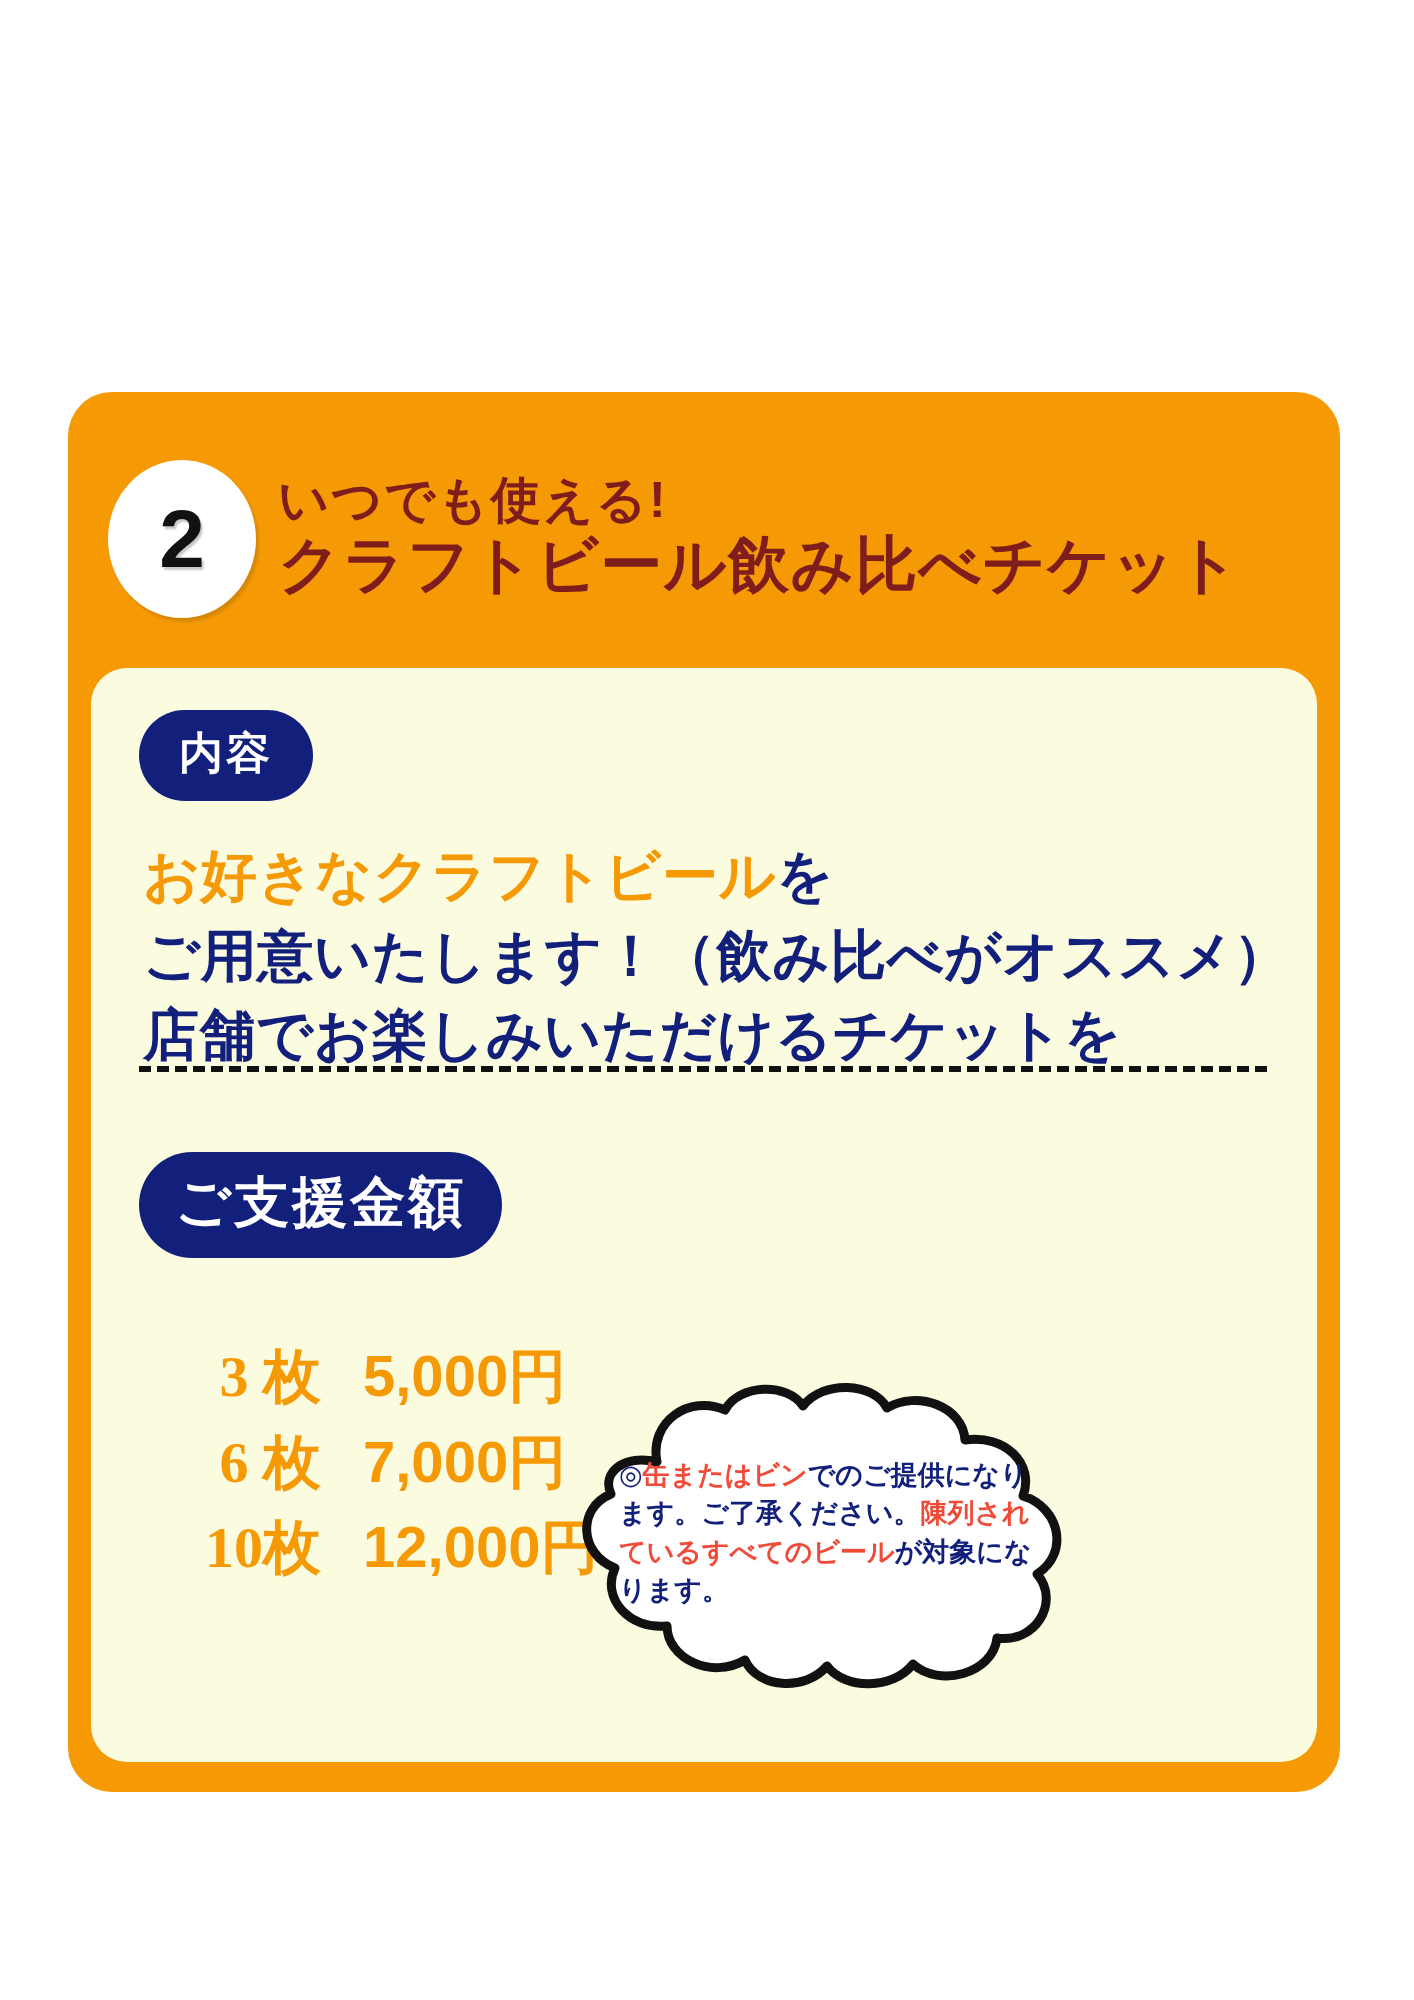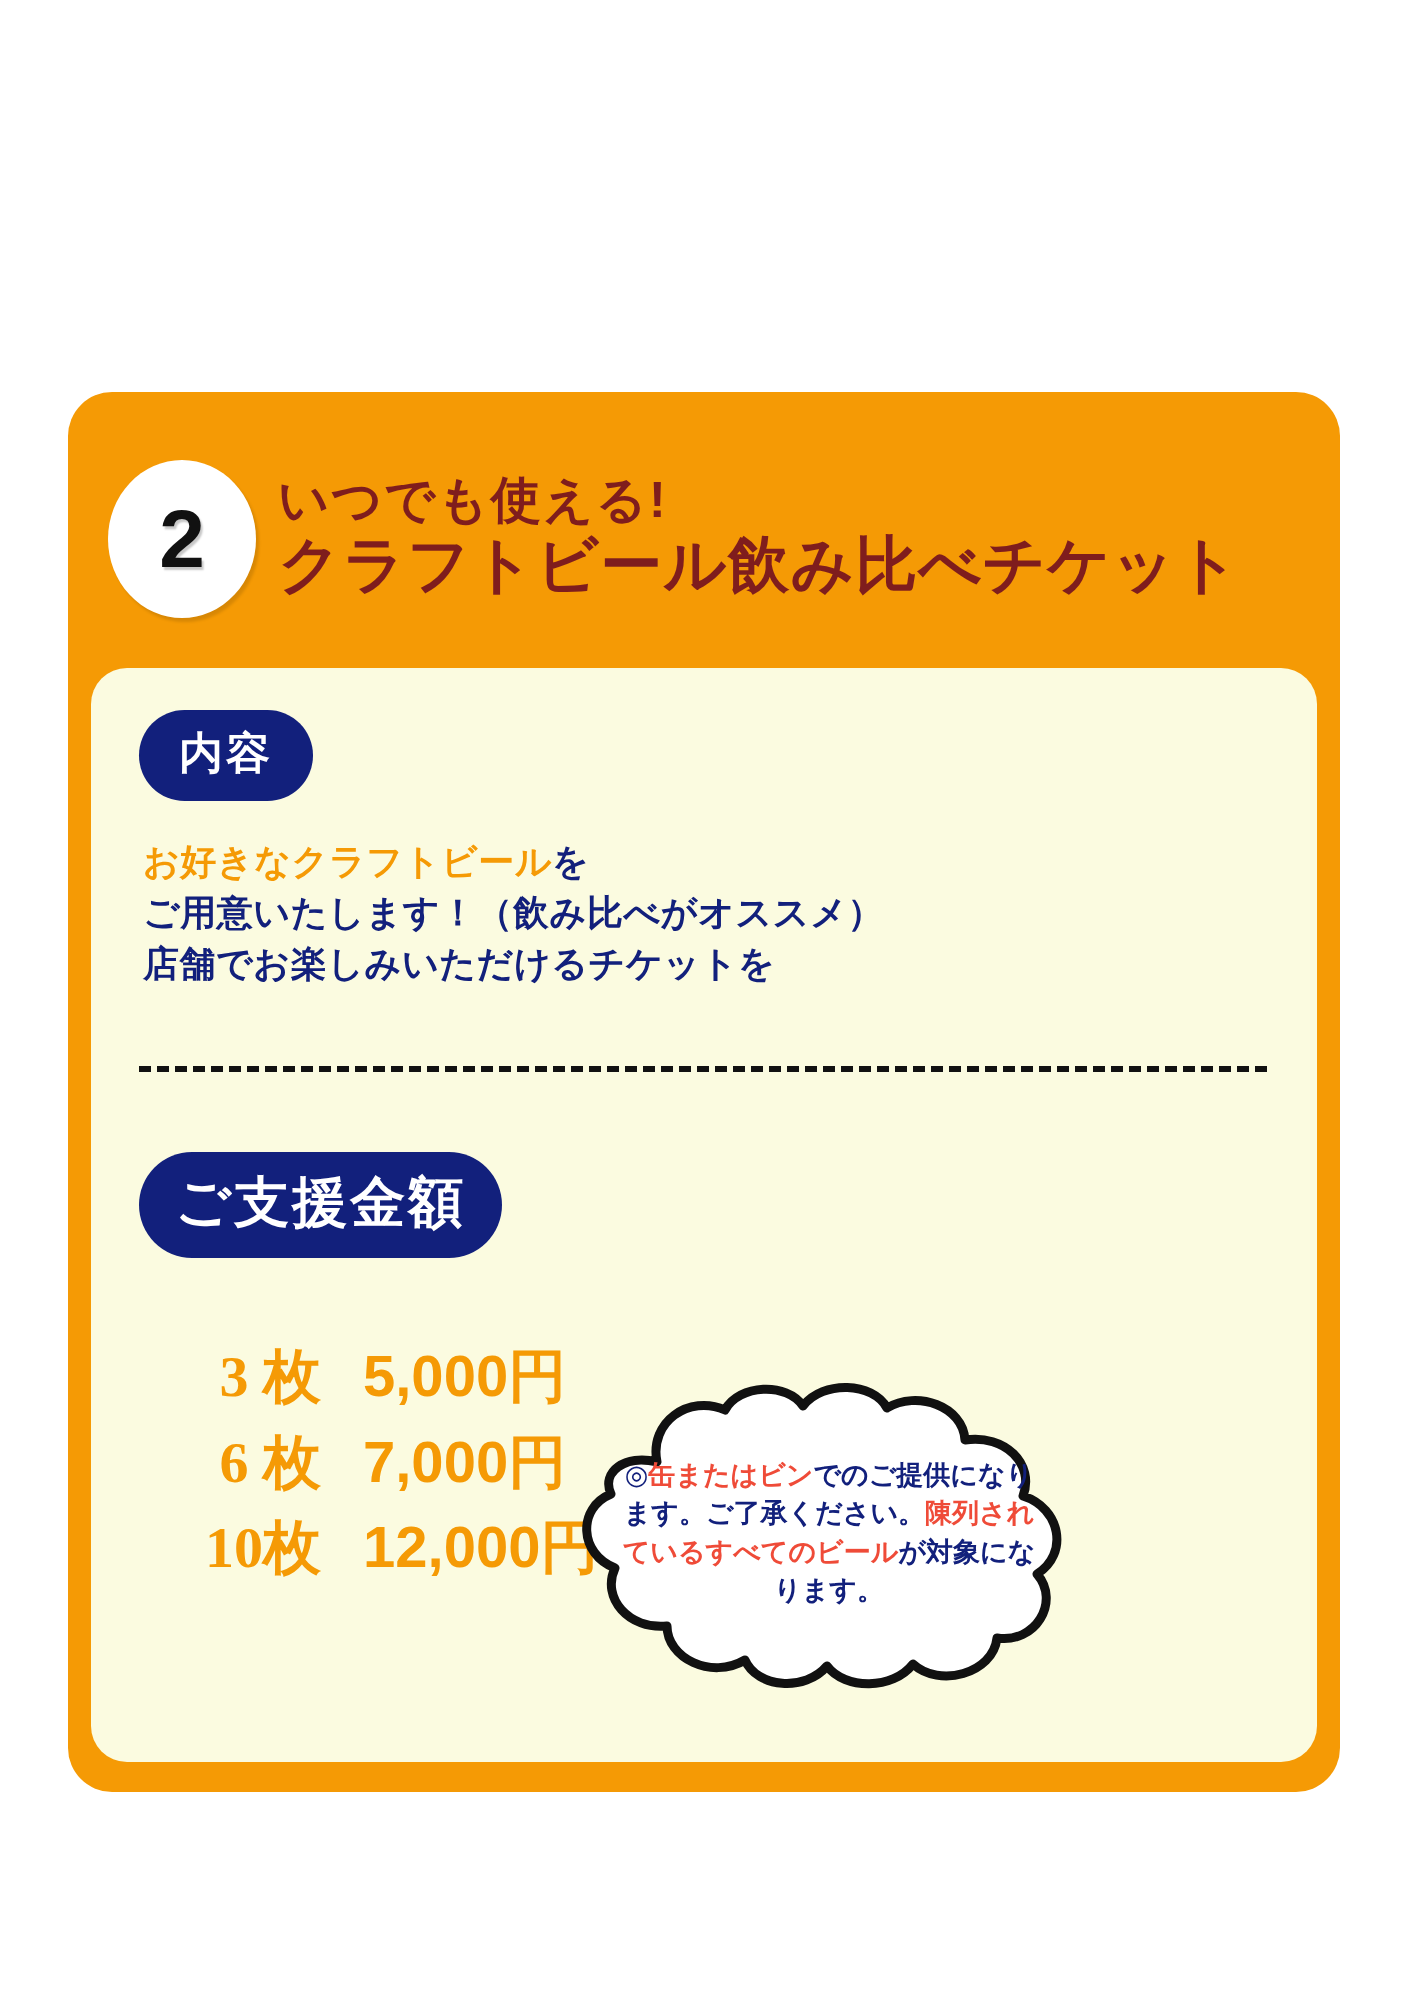--- a/index.html
+++ b/index.html
@@ -116,21 +116,21 @@
     font-size: 55px;
     padding: 14px 36px 18px 36px;
   }
 
   
   .desc {
     position: absolute;
     left: 52px;
     top: 168px;
     color: #12207C;
-    font-size: 36px;
+    font-size: 56px;
     font-weight: bold;
     line-height: 1.42;
     letter-spacing: 0.5px;
     white-space: nowrap;
   }
   .hl-orange { color: #F59A05; }
 
   
   .divider {
     position: absolute;
@@ -167,21 +167,20 @@
     margin-top: 8px;
   }
 
   
   .cloud-wrap {
     position: absolute;
     left: 470px;
     top: 720px;
     width: 520px;
     height: 300px;
-    text-align: center;
   }
   .cloud-wrap svg {
     position: absolute;
     left: 0;
     top: 0;
     width: 100%;
     height: 100%;
     overflow: visible;
   }
   .cloud-text {

